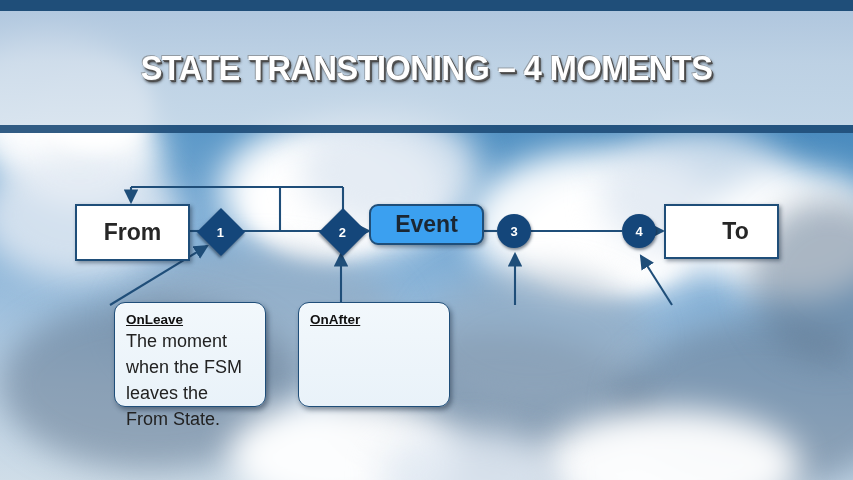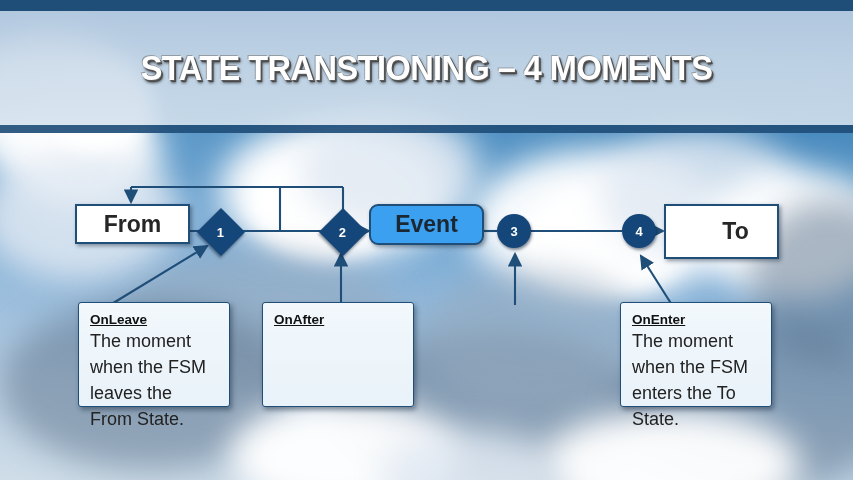--- a/index.html
+++ b/index.html
@@ -63,24 +63,25 @@
     box-shadow:1px 2px 3px rgba(10,25,45,.5);
   }
   .marker span{display:block;}
   .marker-diamond{transform:rotate(45deg);}
   .marker-diamond span{transform:rotate(-45deg);}
   .marker-circle{border-radius:50%;}
 
   .callout{
     position:absolute;box-sizing:border-box;width:152px;
     background:linear-gradient(180deg,#f2f8fc 0%,#e9f2f9 100%);
-    border:1.6px solid #1f4e79;border-radius:3px;
+    border:1.6px solid #1f4e79;border-radius:11px;
     padding:9px 11px 18px 11px;
     box-shadow:2px 3px 5px rgba(20,35,55,.45);
     color:#1a1a1a;
+    margin-left:36px;
   }
   .callout .ctitle{
     font-size:13.5px;font-weight:bold;text-decoration:underline;
     display:block;margin-bottom:2px;color:#111;
   }
   .callout .cbody{font-size:18px;line-height:1.44;color:#222;display:block;}
 </style>
 </head>
 <body>
 
@@ -140,21 +141,21 @@
         <path d="M531,231 L622,231"></path>
         <path d="M656,231 L663,231" marker-end="url(#ah)"></path>
 
         <path d="M110,305 L207,246" marker-end="url(#ah)"></path>
         <path d="M341,305 L341,254" marker-end="url(#ah)"></path>
         <path d="M515,305 L515,254" marker-end="url(#ah)"></path>
         <path d="M672,305 L641,256" marker-end="url(#ah)"></path>
       </g>
     </svg>
 
-    <div class="node node-plain" style="left:75px;top:204px;width:115px;height:40px;">
+    <div class="node node-plain" style="left:75px;top:204px;width:115px;height:57px;">
       <span>From</span>
     </div>
 
     <div class="node node-event" style="left:369px;top:204px;width:115px;height:41px;">
       <span>Event</span>
     </div>
 
     <div class="node node-plain" style="left:664px;top:204px;width:115px;height:55px;padding-left:28px;">
       <span>To</span>
     </div>
@@ -175,18 +176,14 @@
     <div class="callout" style="left:78px;top:302px;height:105px;">
       <span class="ctitle">OnLeave</span>
       <span class="cbody">The moment when the FSM leaves the From State.</span>
     </div>
 
     <div class="callout" style="left:262px;top:302px;height:105px;">
       <span class="ctitle">OnAfter</span>
     </div>
 
 
-    <div class="callout" style="left:620px;top:302px;height:105px;">
-      <span class="ctitle">OnEnter</span>
-      <span class="cbody">The moment when the FSM enters the To State.</span>
-    </div>
   </div>
 </div>
 
 </body></html>

